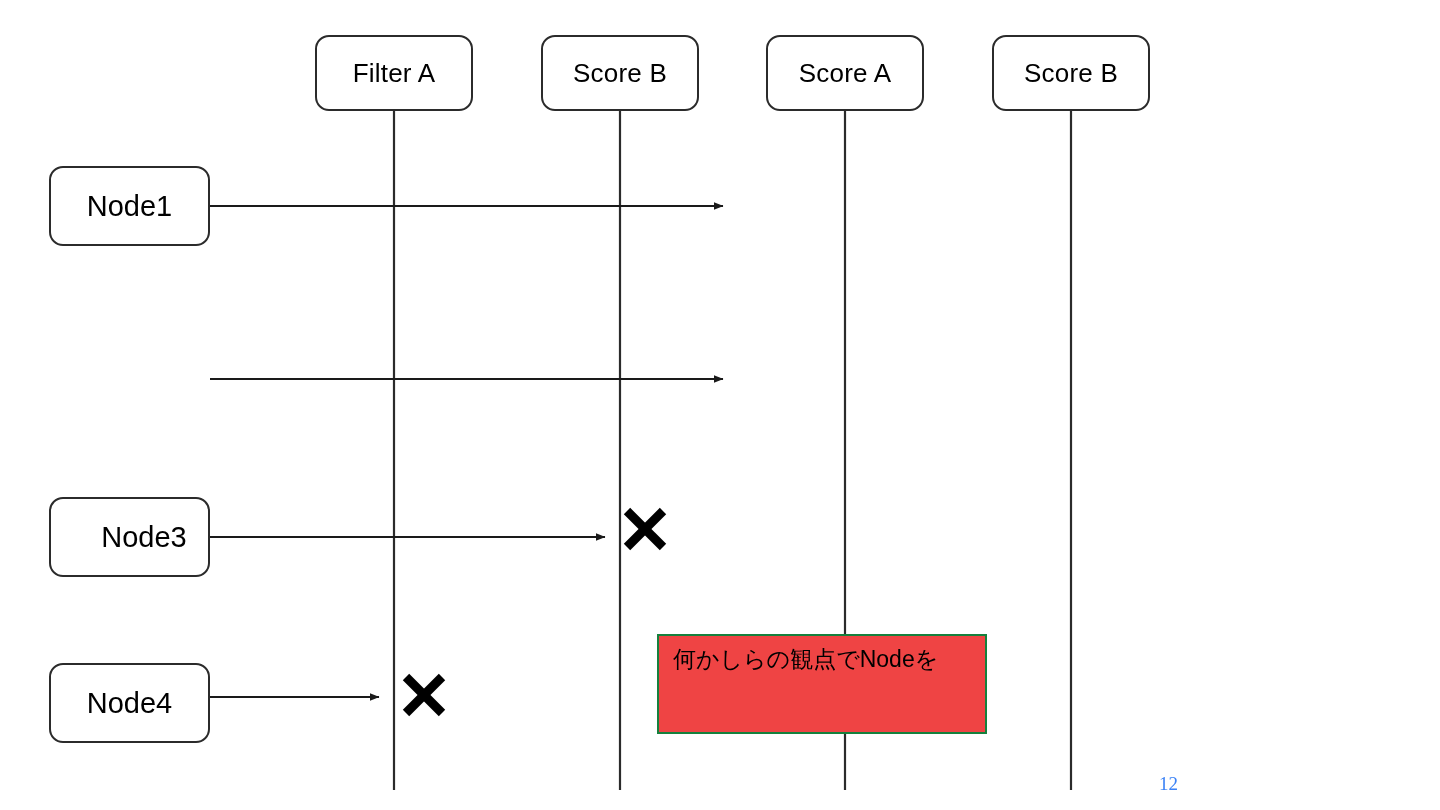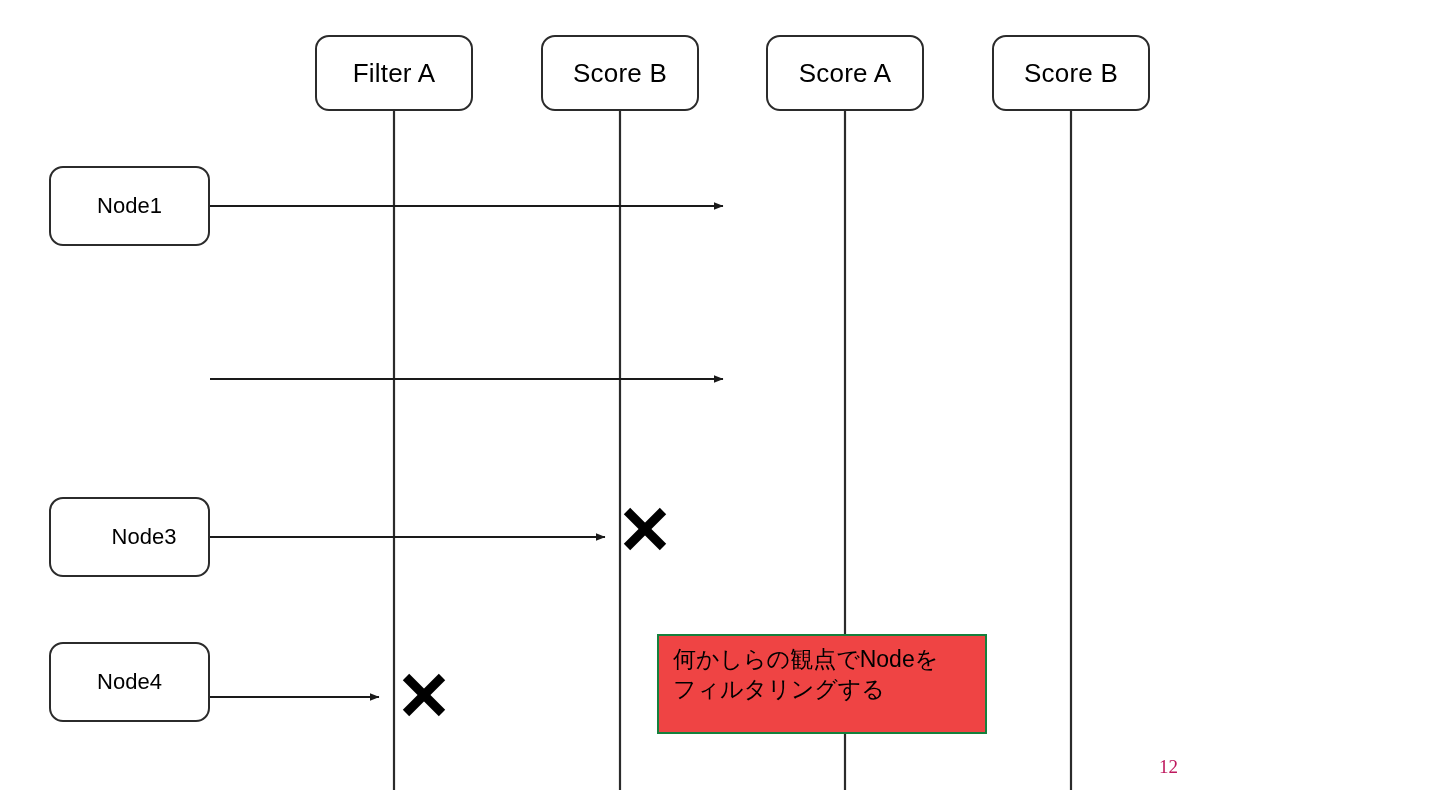--- a/index.html
+++ b/index.html
@@ -52,21 +52,21 @@
     box-sizing: border-box;
     border: 2px solid #2b2b2b;
     border-radius: 14px;
     background: #ffffff;
     display: flex;
     align-items: center;
     justify-content: center;
   }
   .node-label {
     font-family: "Liberation Sans", sans-serif;
-    font-size: 22px;
+    font-size: 29px;
     color: #000000;
     white-space: nowrap;
   }
 
   
   .callout-box {
     position: absolute;
     box-sizing: border-box;
     border: 2px solid #15803d;
     background: #ef4444;
@@ -77,24 +77,24 @@
     font-size: 23px;
     line-height: 1.32;
     color: #000000;
     white-space: nowrap;
   }
 
   
   .page-number {
     position: absolute;
     right: 26px;
-    bottom: 49px;
+    bottom: 32px;
     font-family: "Liberation Serif", serif;
     font-size: 19px;
-    color: #be185d;
+    color: #3b82f6;
   }
 
   
   .bottom-bar {
     position: absolute;
     left: 0;
     bottom: 0;
     width: 1440px;
     height: 17px;
     background: #3b74dd;
@@ -156,26 +156,25 @@
 
   <div class="node-box" style="left:49px; top:149px; width:161px; height:80px;">
     <span class="node-label">Node1</span>
   </div>
 
 
   <div class="node-box" style="left:49px; top:480px; width:161px; height:80px;padding-left:29px;">
     <span class="node-label">Node3</span>
   </div>
 
-  <div class="node-box" style="left:49px; top:625px; width:161px; height:80px;">
+  <div class="node-box" style="left:49px; top:646px; width:161px; height:80px;">
     <span class="node-label">Node4</span>
   </div>
 
   <div class="callout-box" style="left:657px; top:617px; width:330px; height:100px;">
     <div class="callout-line">何かしらの観点でNodeを</div>
-    <div class="callout-line">フィルタリングする</div>
   </div>
 
   <div class="page-number">12</div>
 
   <div class="bottom-bar"></div>
 
 </div>
 
 </body></html>

